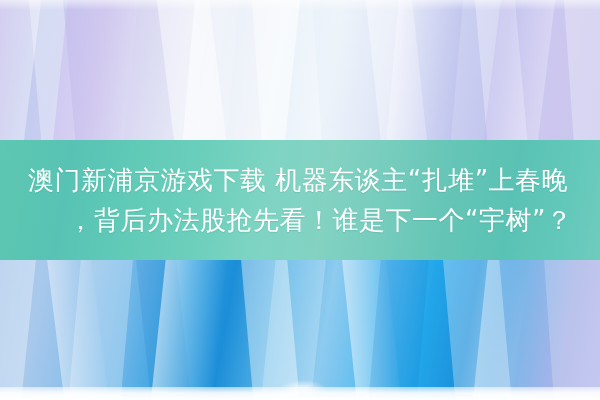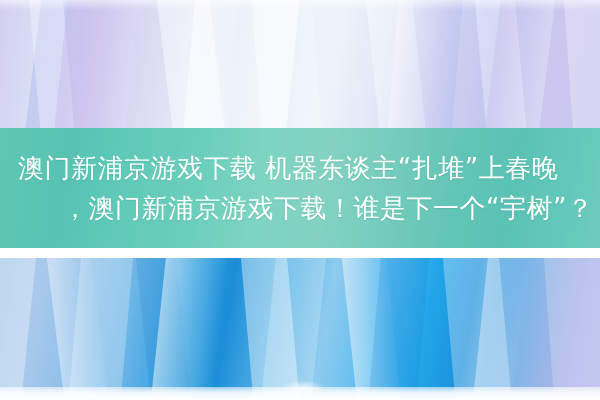--- a/index.html
+++ b/index.html
@@ -62,36 +62,37 @@
     position: absolute;
     top: -40%;
     height: 180%;
     transform-origin: 50% 0%;
     pointer-events: none;
   }
 
   
   .text-band {
     position: absolute;
-    left: 0; top: 128px;
+    left: 0; top: 140px;
     width: 600px; height: 120px;
     background: linear-gradient(100deg,
         #5ec7b2 0%,
         #58c3b4 12%,
         #62cbb8 24%,
         #6ccfbc 34%,
         #7ed4c2 44%,
         #83d2c2 54%,
         #75ccbd 64%,
         #64c5b6 74%,
         #5ac2b4 84%,
         #62c8ba 93%,
         #6fccbd 100%);
     display: flex;
     flex-direction: column;
+    align-items: center;
     justify-content: center;
     box-sizing: border-box;
     padding: 0 22px;
   }
   .headline-line {
     color: #ffffff;
     font-size: 26px;
     line-height: 40px;
     letter-spacing: 0.5px;
     white-space: nowrap;
@@ -159,19 +160,19 @@
     <div class="shard" style="left:282px;width:50px;transform:rotate(6deg);background:rgba(255,255,255,0.22);"></div>
     <div class="shard" style="left:336px;width:44px;transform:rotate(-6deg);background:linear-gradient(90deg,rgba(255,255,255,0.45),rgba(255,255,255,0.05));"></div>
     <div class="shard" style="left:386px;width:48px;transform:rotate(5deg);background:rgba(18,120,205,0.18);"></div>
     <div class="shard" style="left:438px;width:56px;transform:rotate(-5deg);background:rgba(255,255,255,0.30);"></div>
     <div class="shard" style="left:494px;width:42px;transform:rotate(6deg);background:linear-gradient(90deg,rgba(255,255,255,0.38),rgba(255,255,255,0.0));"></div>
     <div class="shard" style="left:540px;width:60px;transform:rotate(-4deg);background:rgba(255,255,255,0.20);"></div>
   </div>
 
   <div class="text-band">
     <div class="headline-line line-1">澳门新浦京游戏下载 机器东谈主“扎堆”上春晚</div>
-    <div class="headline-line line-2">，澳门新浦京游戏下载！谁是下一个“宇树”？</div>
+    <div class="headline-line line-2">，背后办法股抢先看！谁是下一个“宇树”？</div>
   </div>
 
   <div class="bottom-glow"></div>
   <div class="bottom-strip"></div>
 
 </div>
 
 </body></html>

